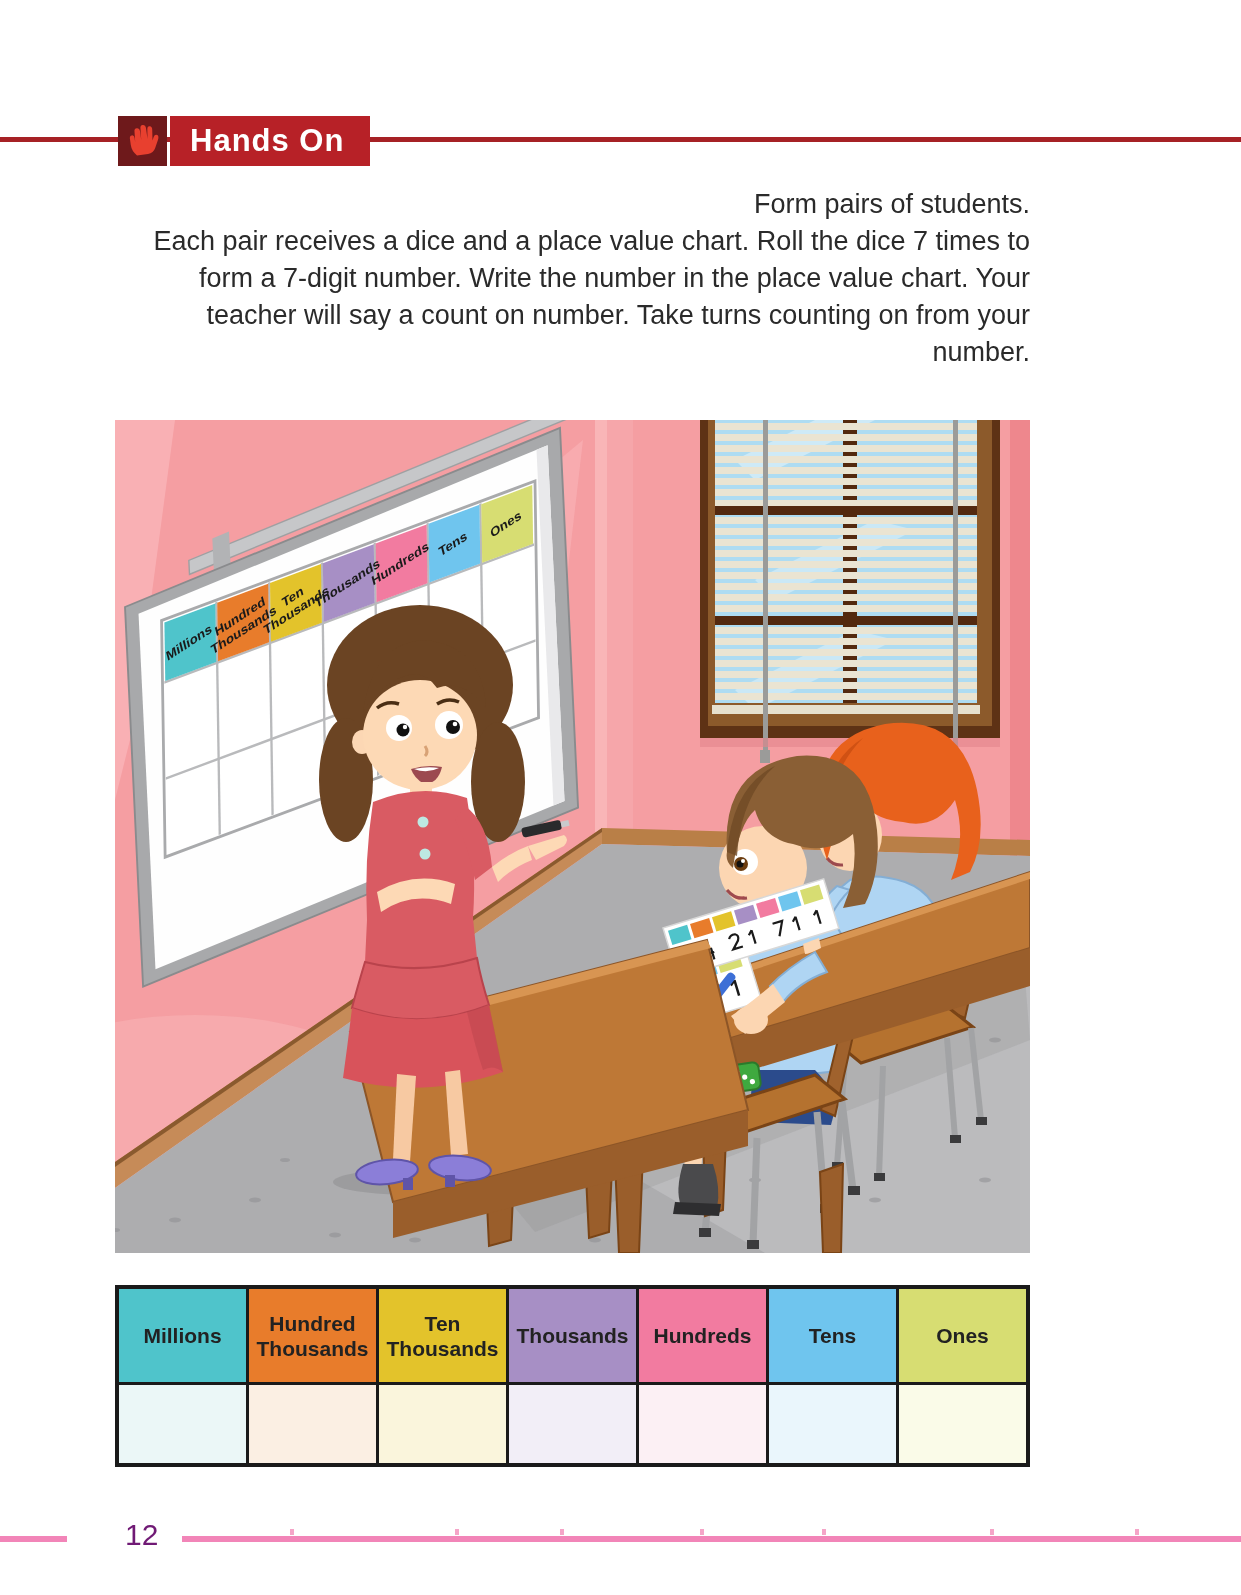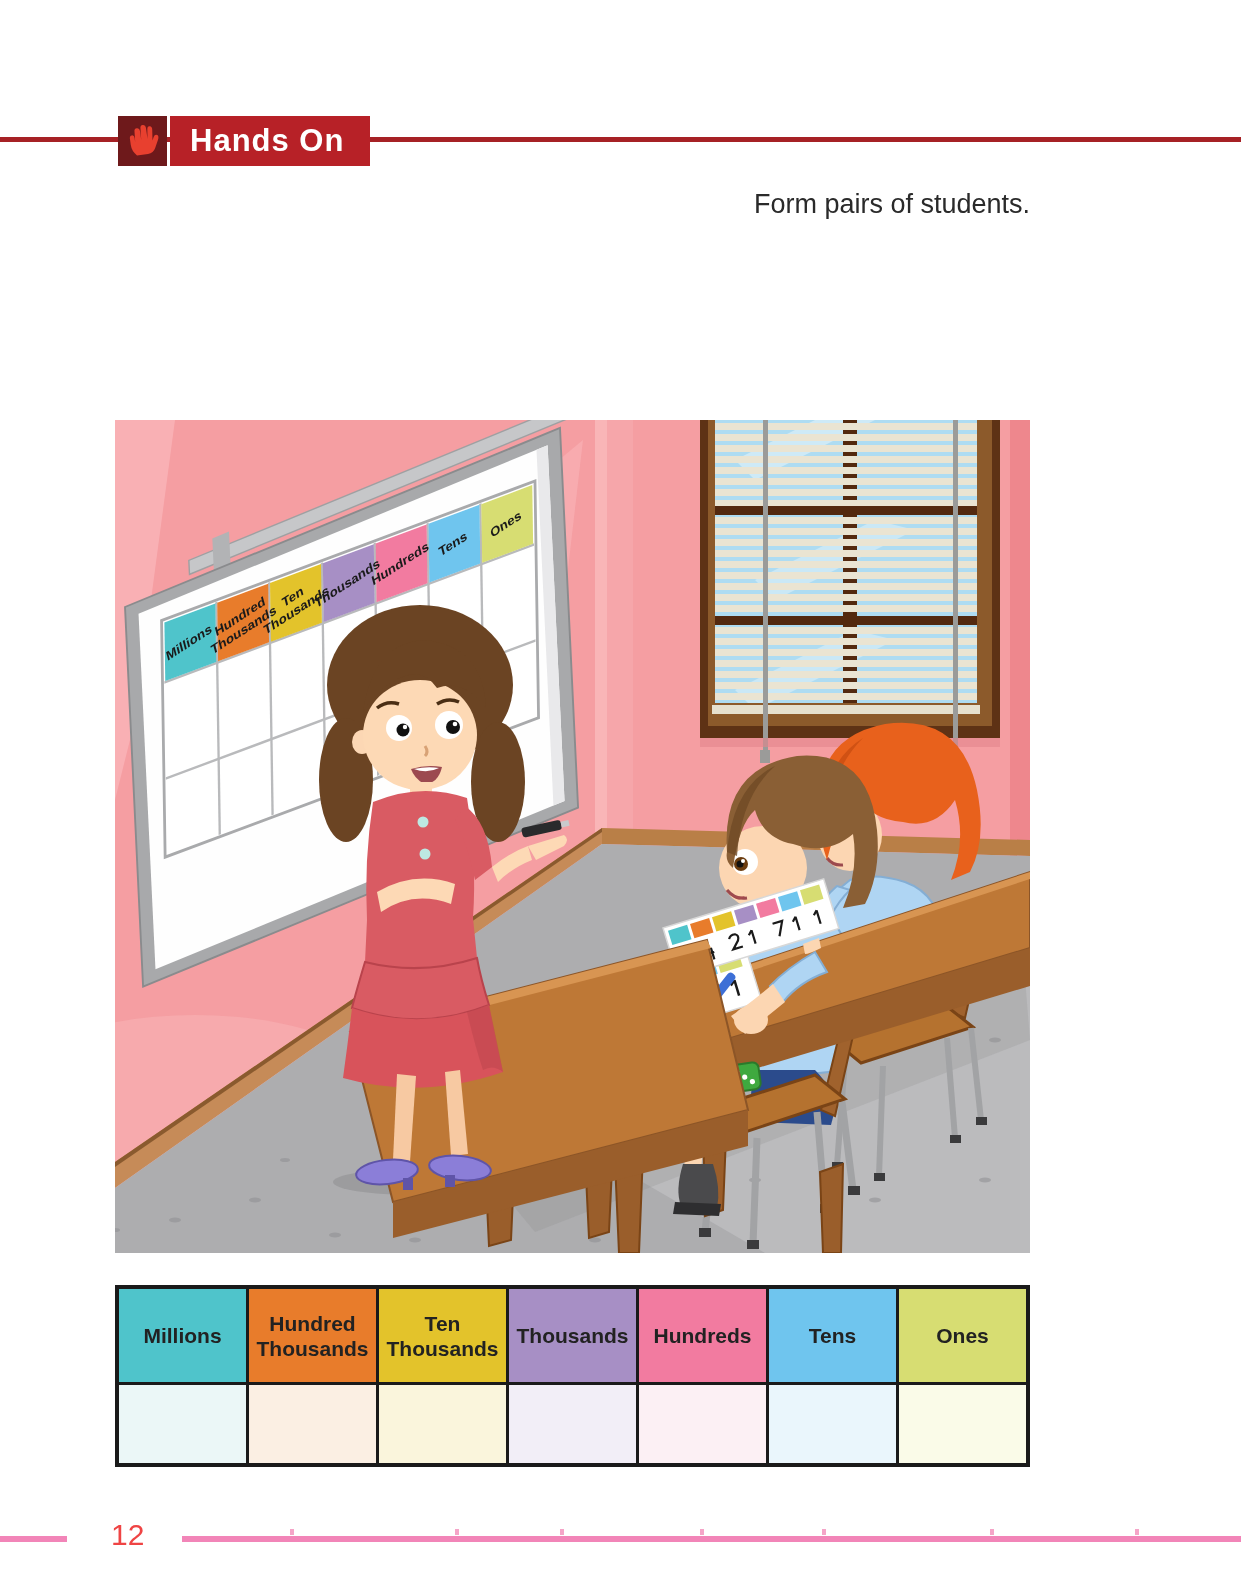--- a/index.html
+++ b/index.html
@@ -21,21 +21,21 @@
   .figure{position:absolute;left:115px;top:420px;width:915px;height:833px;}
   
   .pv-table{position:absolute;left:115px;top:1285px;width:915px;background:#1A1A1A;
     border:4px solid #1A1A1A;box-sizing:border-box;}
   .pv-row{display:grid;grid-template-columns:repeat(7,1fr);grid-gap:3px;}
   .pv-row + .pv-row{margin-top:3px;}
   .pv-head{height:93px;display:flex;align-items:center;justify-content:center;text-align:center;
     font-weight:bold;font-size:21px;color:#222;line-height:25px;padding:0 4px;}
   .pv-cell{height:78px;}
   
-  .pagenum{position:absolute;left:111px;top:1518px;font-size:30px;color:#ef4444;}
+  .pagenum{position:absolute;left:125px;top:1518px;font-size:30px;color:#701a75;}
   .footer-line{position:absolute;top:1536px;height:6px;background:#F285B8;}
   .fl-a{left:0;width:67px;}
   .fl-b{left:182px;width:1059px;}
   .tick{position:absolute;width:4px;height:6px;background:#F5A5C8;top:1529px;}
 </style>
 </head>
 <body>
 
 <div class="page">
 
@@ -49,20 +49,21 @@
             L31.5 10 Q32 6 35 6.8 Q38 7.6 37.5 11.6 L36 25 L38 21 Q40 17 43 19 Q45 21 43 25
             L38 35 Q35 41 28 41 Z"></path>
         </g>
       </svg>
     </div>
     <div class="banner" style="background: rgb(183, 33, 39);">Hands On</div>
   </div>
 
   <div class="instructions">
     <p>Form pairs of students.</p>
+    <p>Each pair receives a dice and a place value chart. Roll the dice 7 times to form a 7-digit number. Write the number in the place value chart. Your teacher will say a count on number. Take turns counting on from your number.</p>
   </div>
 
   <svg class="figure" viewBox="0 0 915 833">
 
     <rect x="0" y="0" width="915" height="833" fill="#F59EA2"></rect>
     <polygon points="0,0 60,0 20,300 0,380" fill="#FAB6B9" opacity="0.75"></polygon>
     <polygon points="420,60 468,20 432,330 398,392" fill="#FAB6B9" opacity="0.55"></polygon>
     <ellipse cx="80" cy="690" rx="210" ry="95" fill="#F9B5B8" opacity="0.5"></ellipse>
     <rect x="480" y="0" width="12" height="430" fill="#F9B8BB" opacity="0.85"></rect>
     <rect x="492" y="0" width="26" height="424" fill="#F7ABAF" opacity="0.6"></rect>

